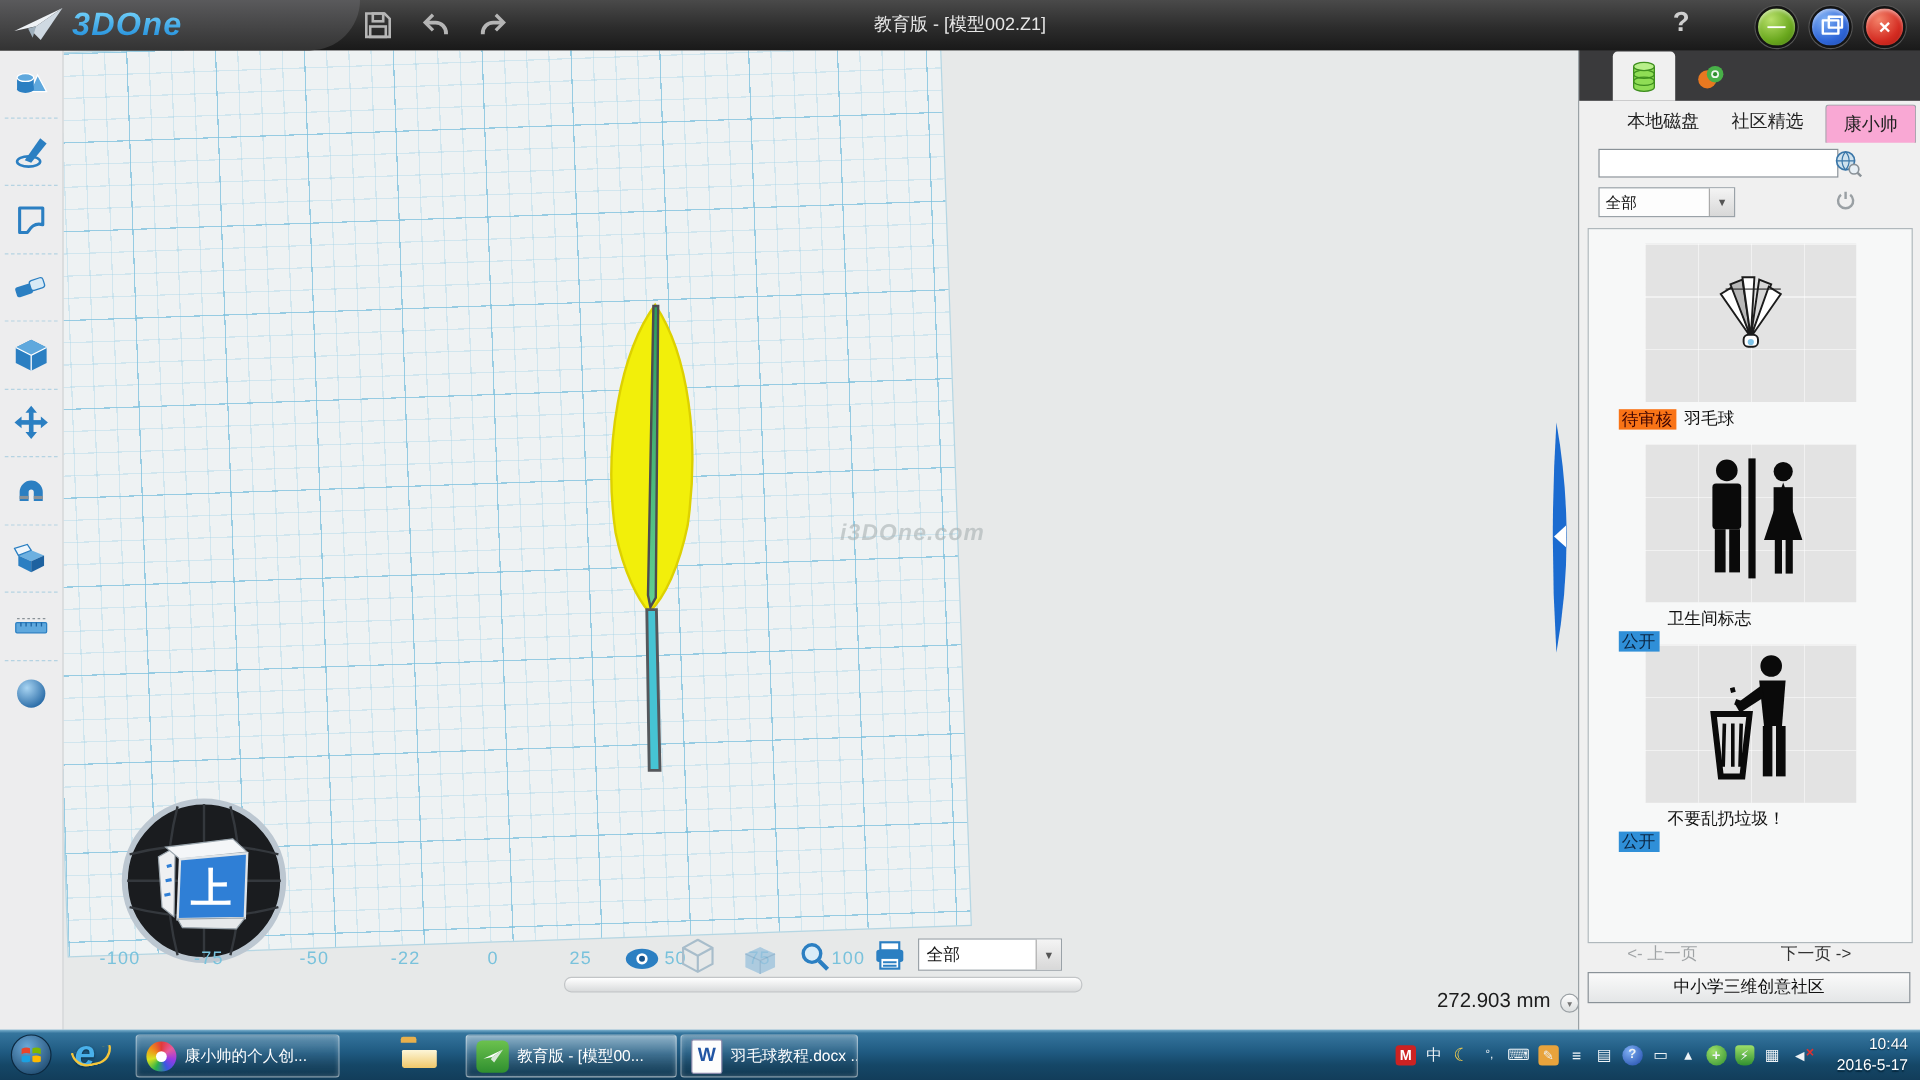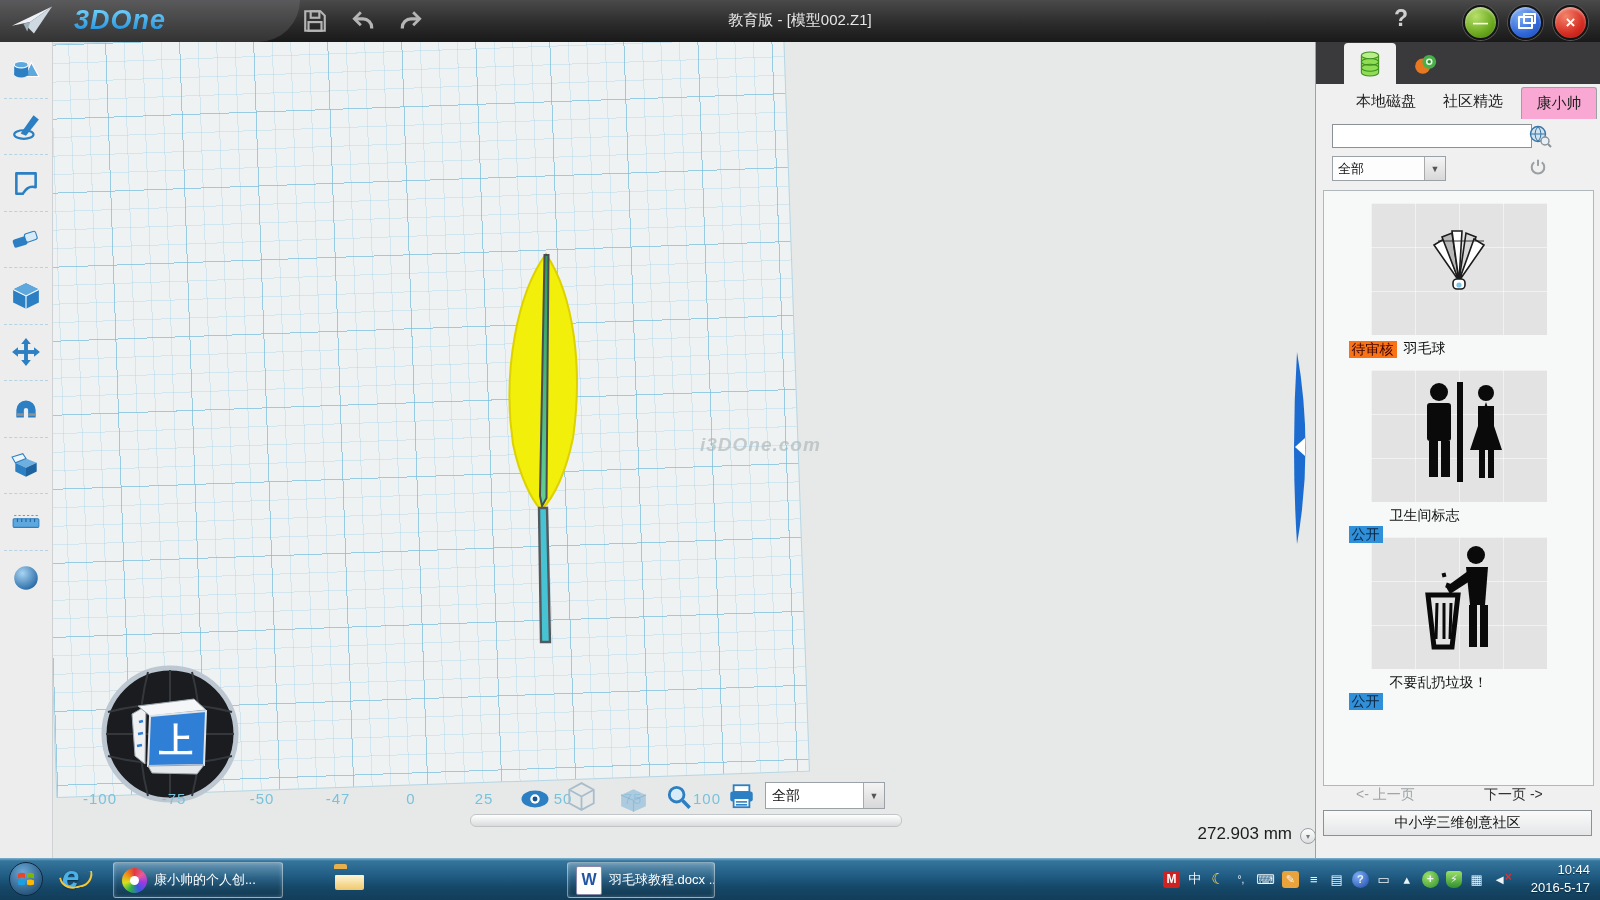--- a/index.html
+++ b/index.html
@@ -5,21 +5,21 @@
   html,body{margin:0;padding:0;background:#000;}
   .screen{position:relative;width:1600px;height:900px;overflow:hidden;
     font-family:"Liberation Sans","DejaVu Sans",sans-serif;background:#e7e9e9;}
   svg{display:block;}
 
   
   .titlebar{position:absolute;left:0;top:0;width:1600px;height:42px;
     background:linear-gradient(#4a4a4a,#2c2c2c 55%,#191919);z-index:50;}
   .titlebar::before{content:'';position:absolute;left:0;top:0;width:300px;height:42px;
     background:linear-gradient(#5a5a5c,#333);border-radius:0 0 90px 0;}
-  .logo-area{position:absolute;left:10px;top:3px;display:flex;align-items:center;gap:20px;}
+  .logo-area{position:absolute;left:10px;top:3px;display:flex;align-items:center;gap:6px;}
   .logo-text{font-size:27px;font-weight:bold;font-style:italic;letter-spacing:1px;
     background:linear-gradient(180deg,#7fdcff,#1583d6);-webkit-background-clip:text;
     background-clip:text;color:transparent;}
   .tb-tools{position:absolute;left:300px;top:6px;display:flex;gap:18px;align-items:center;}
   .tb-btn{width:30px;height:30px;background:none;border:none;padding:2px;cursor:pointer;}
   .tb-title{position:absolute;left:0;right:0;top:11px;text-align:center;color:#e6e6e6;
     font-size:15px;}
   .tb-help{position:absolute;left:1388px;top:5px;color:#cfcfcf;font-size:23px;
     font-weight:bold;width:26px;text-align:center;cursor:pointer;}
   .win-btns{position:absolute;right:12px;top:5px;display:flex;gap:10px;}
@@ -341,21 +341,21 @@
       <polygon points="42,46 98,39 110,50 54,56" fill="#f4f6f8" stroke="#9aa5ad"></polygon>
       <polygon points="54,56 110,51 108,105 52,106" fill="#2f7fd6" stroke="#dfe4e8" stroke-width="2"></polygon>
       <polygon points="52,106 108,105 101,114 56,113" fill="#e6e9eb" stroke="#9aa5ad"></polygon>
       <path d="M43 62 l4 -1 M42 74 l5 -1 M41 86 l5 -1" stroke="#2f7fd6" stroke-width="2.6"></path>
       <text x="80" y="92" font-size="34" font-weight="bold" fill="#fff" text-anchor="middle">上</text>
     </svg>
 
     <span class="ruler-mark" style="left:48px">-100</span>
     <span class="ruler-mark" style="left:122px">-75</span>
     <span class="ruler-mark" style="left:210px">-50</span>
-    <span class="ruler-mark" style="left:286px">-47</span>
+    <span class="ruler-mark" style="left:286px">-22</span>
     <span class="ruler-mark" style="left:359px">0</span>
     <span class="ruler-mark" style="left:432px">25</span>
     <span class="ruler-mark" style="left:511px">50</span>
     <span class="ruler-mark" style="left:581px;opacity:.55">75</span>
     <span class="ruler-mark" style="left:655px">100</span>
 
     <span class="cv-icon" style="left:468px;top:748px">
       <svg width="30" height="18" viewBox="0 0 26 16">
         <ellipse cx="13" cy="8" rx="12" ry="7.5" fill="#2b7fc2"></ellipse>
         <circle cx="13" cy="8" r="4.2" fill="#fff"></circle>
@@ -542,20 +542,29 @@
     <span class="tb-ie">e</span>
 
     <div class="task-btn" style="left:113px;width:152px">
       <span class="pinwheel"></span>
       <span>康小帅的个人创...</span>
     </div>
 
     <span class="task-icon-only" style="left:278px"><span class="ff-icon"></span></span>
     <span class="task-icon-only" style="left:334px;top:10px"><span class="folder-icon"></span></span>
 
+    <div class="task-btn active" style="left:388px;width:158px">
+      <span class="threed-chip">
+        <svg width="18" height="14" viewBox="0 0 46 34">
+          <path d="M2 23 L44 3 L21 19 Z" fill="#ffffff"></path>
+          <path d="M21 19 L44 3 L25 31 L18 24 Z" fill="#d8e8d8"></path>
+        </svg>
+      </span>
+      <span>教育版 - [模型00...</span>
+    </div>
 
     <div class="task-btn" style="left:567px;width:130px">
       <span class="word-chip">W</span>
       <span>羽毛球教程.docx ...</span>
     </div>
 
     <div class="tray">
       <span class="tray-ico chip-red">M</span>
       <span class="tray-ico">中</span>
       <span class="tray-ico moon">☾</span>

